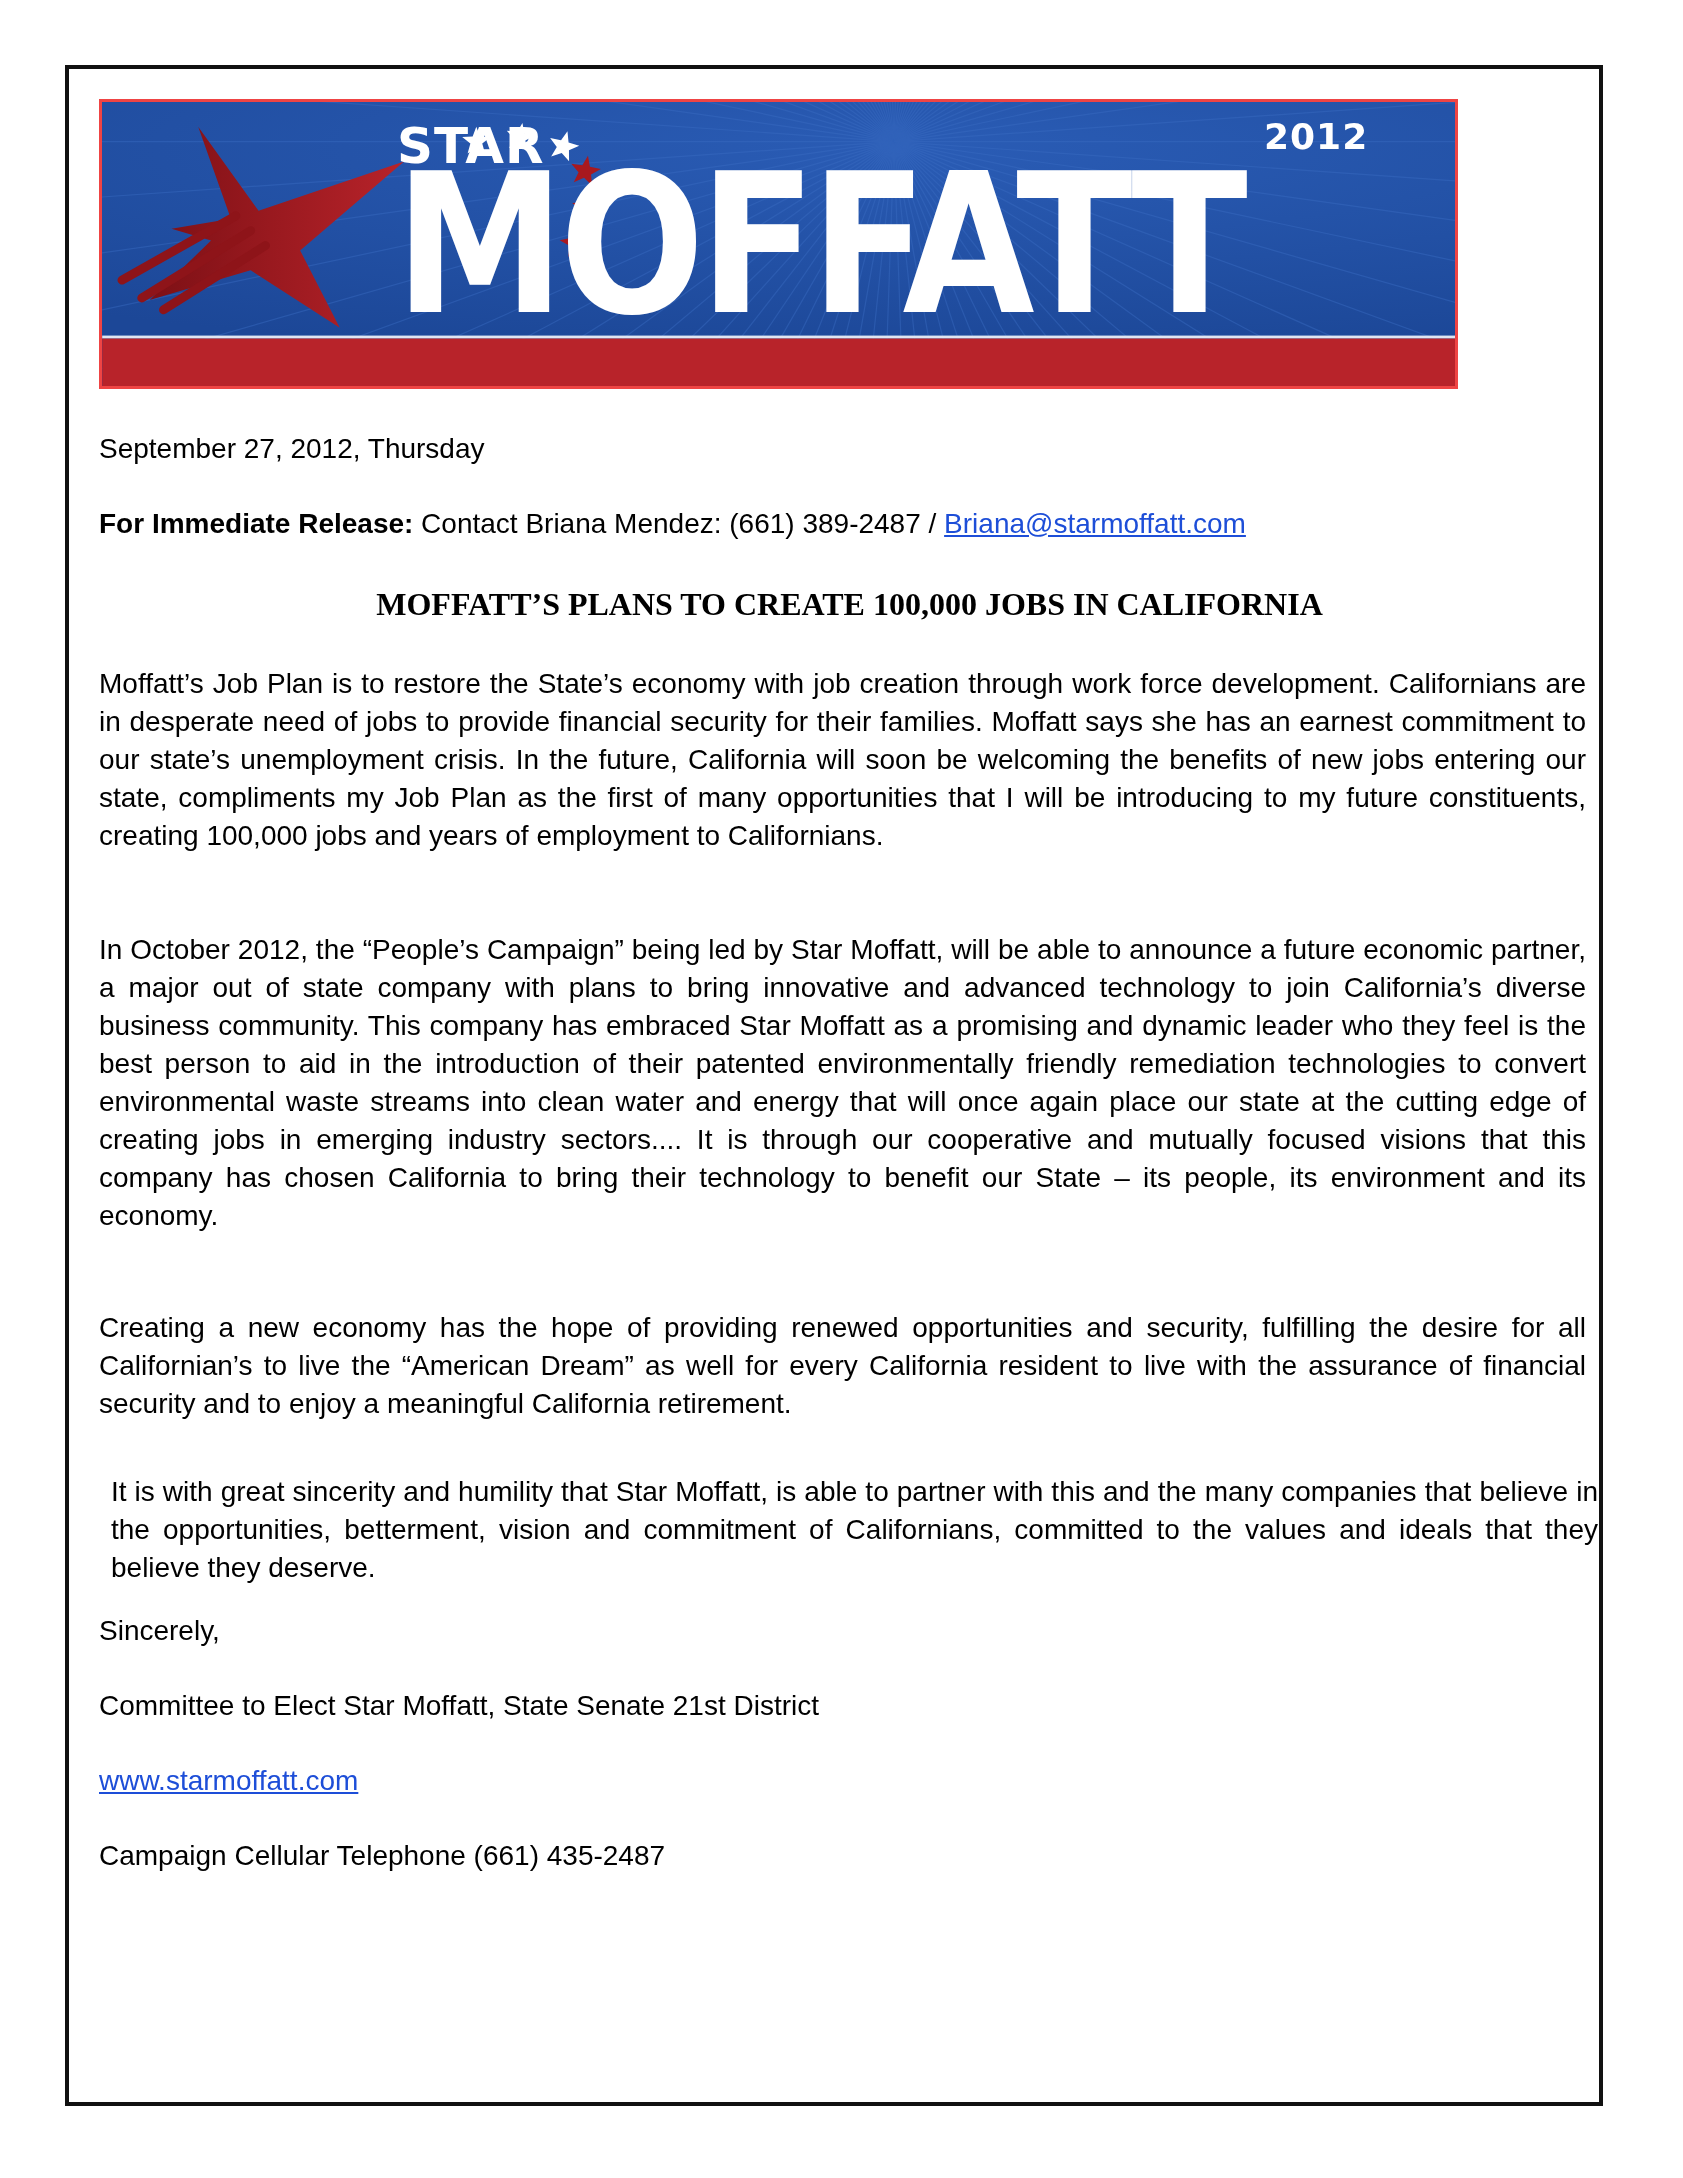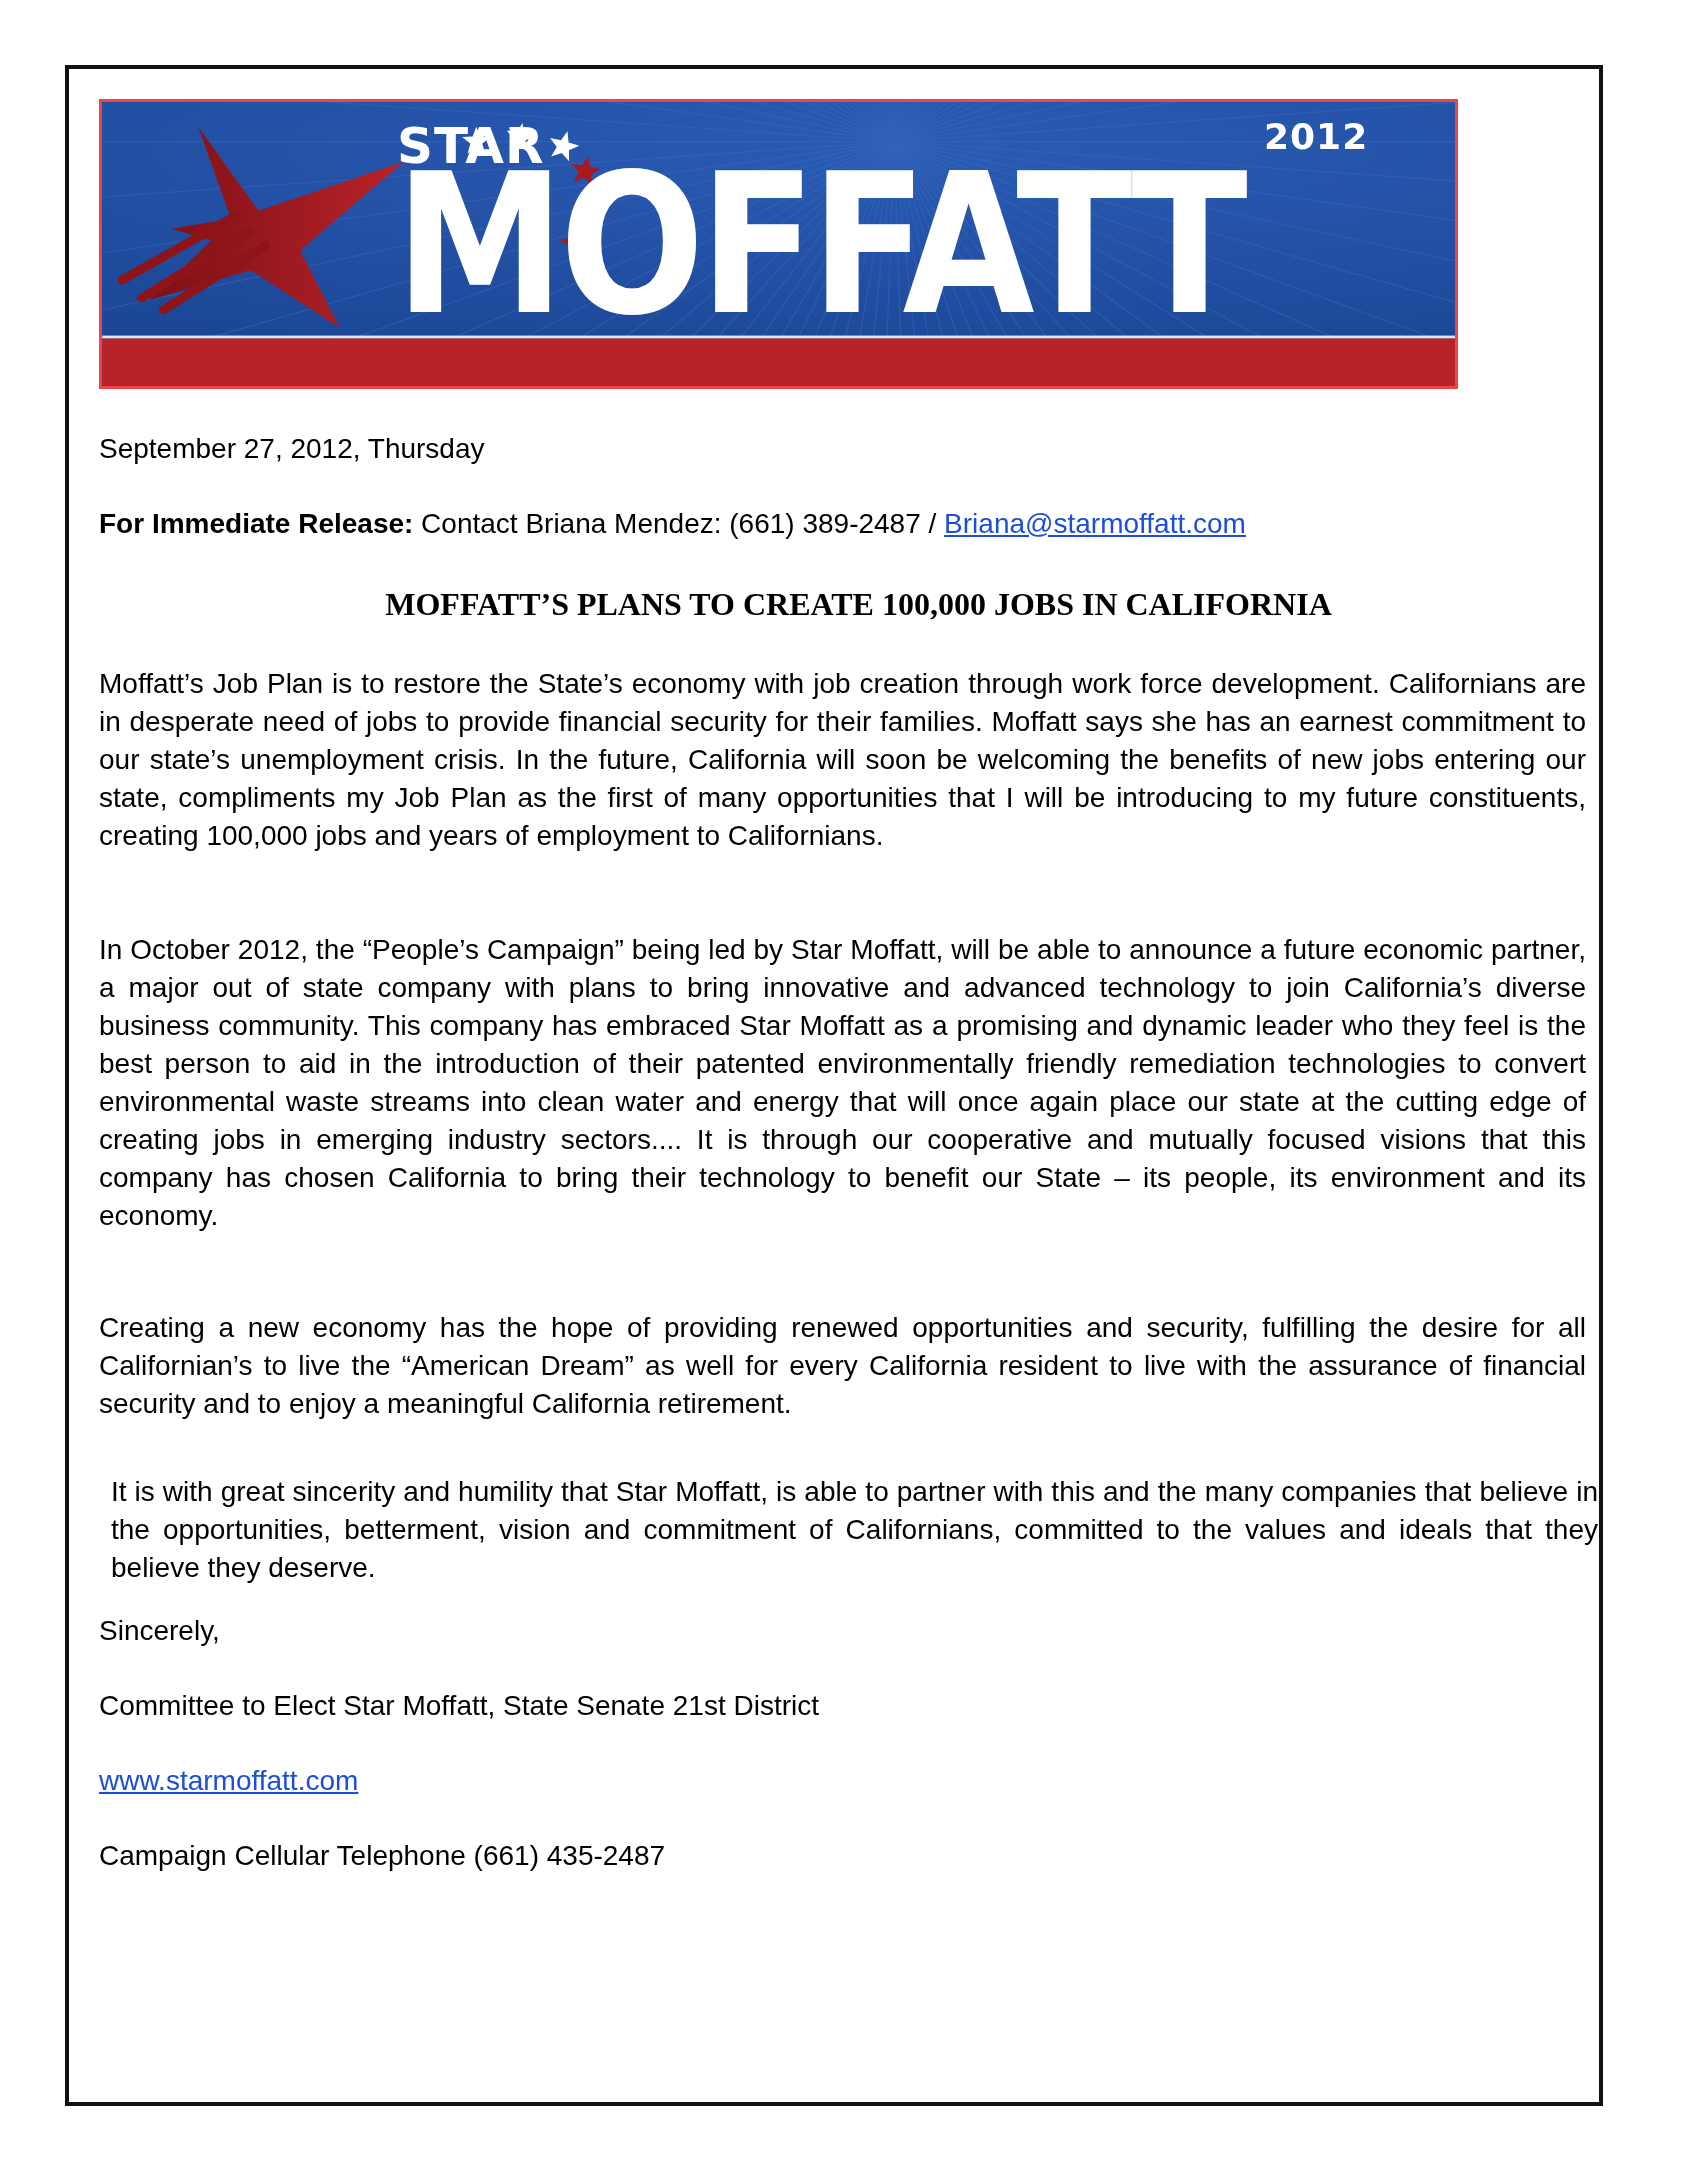--- a/index.html
+++ b/index.html
@@ -18,21 +18,21 @@
                  transform: scaleX(0.88); transform-origin: left top; }
   .banner-sub { left: 198px; top: 238px; font-size: 42px; letter-spacing: 3px; line-height: 1; }
   .banner-sub .sc { font-size: 32px; }
 
   .text { position: absolute; left: 99px; width: 1487px; font-size: 28px; line-height: 38px; }
   .justify { text-align: justify; text-align-last: left; }
   .date { top: 430px; }
   .release { top: 505px; }
   .release b { font-weight: bold; }
   a.link { color: #1d4ed8; }
-  .headline { position: absolute; left: 115px; width: 1487px; top: 584px; text-align: center;
+  .headline { position: absolute; left: 106px; width: 1487px; top: 584px; text-align: center;
               font-family: "Liberation Serif", serif; font-weight: bold; font-size: 32px; line-height: 40px; }
   .p1 { top: 665px; }
   .p2 { top: 931px; }
   .p3 { top: 1309px; }
   .p4 { top: 1461px; }
   .closing { top: 1612px; }
   .committee { top: 1687px; }
   .website { top: 1762px; }
   .phone { top: 1837px; }
 </style>

